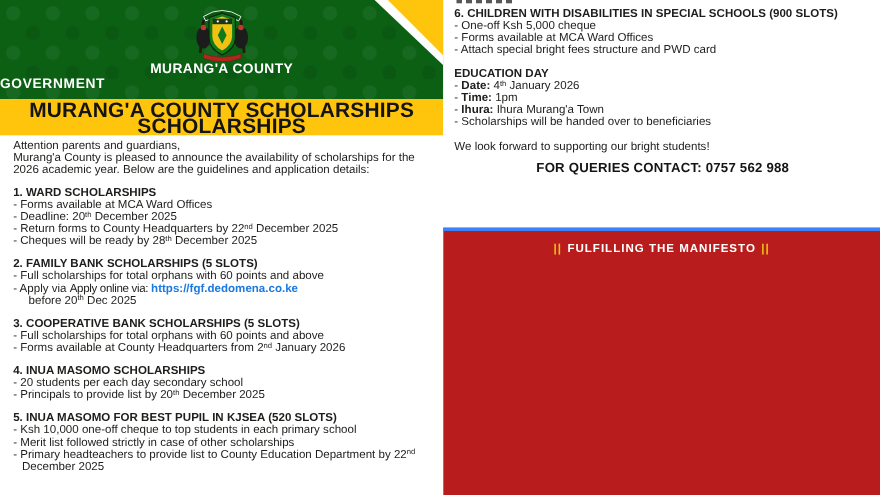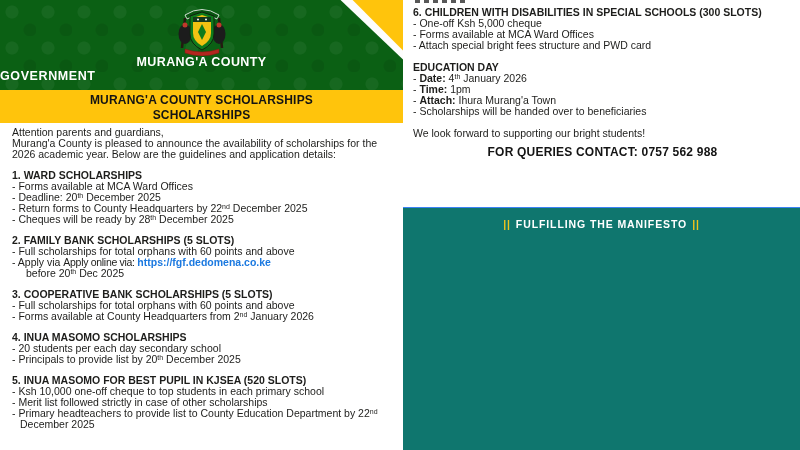--- a/index.html
+++ b/index.html
@@ -15,21 +15,21 @@
                       radial-gradient(circle at 30px 30px, rgba(0,0,0,0.08) 0 6px, rgba(0,0,0,0) 7px);
      background-size:36px 36px;}
   .corner-white{position:absolute;inset:0;clip-path:polygon(84.5% 0,100% 0,100% 66%);background:#fdfdfd;}
   .corner-gold{position:absolute;inset:0;clip-path:polygon(87.5% 0,100% 0,100% 56%);background:#ffc40c;}
   .logo{position:absolute;left:50%;top:2px;transform:translateX(-50%);}
   .org-name{position:absolute;top:55px;left:0;width:100%;text-align:center;color:#fff;
             font-weight:bold;font-size:12.5px;line-height:14px;letter-spacing:.4px;}
   .org-gov{position:absolute;top:69px;left:0;width:100%;text-align:left;color:#fff;
            font-weight:bold;font-size:12.5px;line-height:14px;letter-spacing:.6px;}
   .title-banner{position:absolute;left:0;top:90px;width:403px;height:33px;background:#ffc40c;
-                text-align:center;color:#141414;font-weight:bold;font-size:12px;line-height:15px;
+                text-align:center;color:#141414;font-weight:bold;font-size:19px;line-height:15px;
                 padding-top:3px;box-sizing:border-box;letter-spacing:.2px;}
   .left-content{position:absolute;left:0;top:123px;width:403px;box-sizing:border-box;
                 padding:4px 10px 0 12px;}
 
   
   .content-text{color:#1d1d1b;font-size:10.5px;line-height:11px;}
   .para-line{margin:0;}
   .section{margin-top:10px;}
   .sec-heading{font-weight:bold;white-space:nowrap;}
   .item{padding-left:8px;text-indent:-8px;}
@@ -41,22 +41,22 @@
 
   
   .right-col{position:absolute;left:403px;top:0;width:397px;height:450px;background:#fff;}
   .right-inner{padding:0 8px 0 10px;}
   .clip-artifact{width:54px;height:3px;margin:0 0 4px 2px;opacity:.85;
      background:repeating-linear-gradient(90deg,#3a3a3a 0 5px,transparent 5px 9px);}
   #right-sections .section:first-child{margin-top:3px;}
   #right-sections .section{margin-top:11px;}
   .para{margin-top:11px;padding-right:18px;}
   .contact{margin-top:8px;text-align:center;font-weight:bold;font-size:12px;letter-spacing:.2px;color:#141414;}
-  .manifesto{position:absolute;left:0;right:0;top:207px;bottom:0;background:#0f766e;
-             border-top:1px solid #3b82f6;box-sizing:border-box;text-align:center;padding-top:10px;
+  .manifesto{position:absolute;left:0;right:0;top:207px;bottom:0;background:#b91c1c;
+             border-top:3px solid #3b82f6;box-sizing:border-box;text-align:center;padding-top:10px;
              color:#fff;font-weight:bold;font-size:10.5px;letter-spacing:.9px;}
   .pipes{color:#f2c41c;margin:0 5px;font-weight:bold;}
 </style>
 </head>
 <body>
 
 <div class="poster">
 
   <div class="left-col">
     <div class="green-header">
@@ -125,30 +125,30 @@
           </div>
         </div>
     </div>
   </div>
 
   <div class="right-col">
     <div class="right-inner content-text">
       <div class="clip-artifact"></div>
       <div id="right-sections">
           <div class="section">
-            <div class="sec-heading">6. CHILDREN WITH DISABILITIES IN SPECIAL SCHOOLS (300 SLOTS)</div>
+            <div class="sec-heading">6. CHILDREN WITH DISABILITIES IN SPECIAL SCHOOLS (900 SLOTS)</div>
             <div class="item">- One-off Ksh 5,000 cheque</div>
             <div class="item">- Forms available at MCA Ward Offices</div>
             <div class="item">- Attach special bright fees structure and PWD card</div>
           </div>
           <div class="section">
             <div class="sec-heading">EDUCATION DAY</div>
             <div class="item"><span>- </span><span class="bold">Date:</span><span> 4<sup>th</sup> January 2026</span></div>
             <div class="item"><span>- </span><span class="bold">Time:</span><span> 1pm</span></div>
-            <div class="item"><span>- </span><span class="bold">Attach:</span><span> Ihura Murang'a Town</span></div>
+            <div class="item"><span>- </span><span class="bold">Ihura:</span><span> Ihura Murang'a Town</span></div>
             <div class="item">- Scholarships will be handed over to beneficiaries</div>
           </div>
         </div>
       <div class="para">We look forward to supporting our bright students!</div>
       <div class="contact">FOR QUERIES CONTACT: 0757 562 988</div>
     </div>
     <div class="manifesto">
       <span class="pipes">||</span><span>FULFILLING THE MANIFESTO</span><span class="pipes">||</span>
     </div>
   </div>

